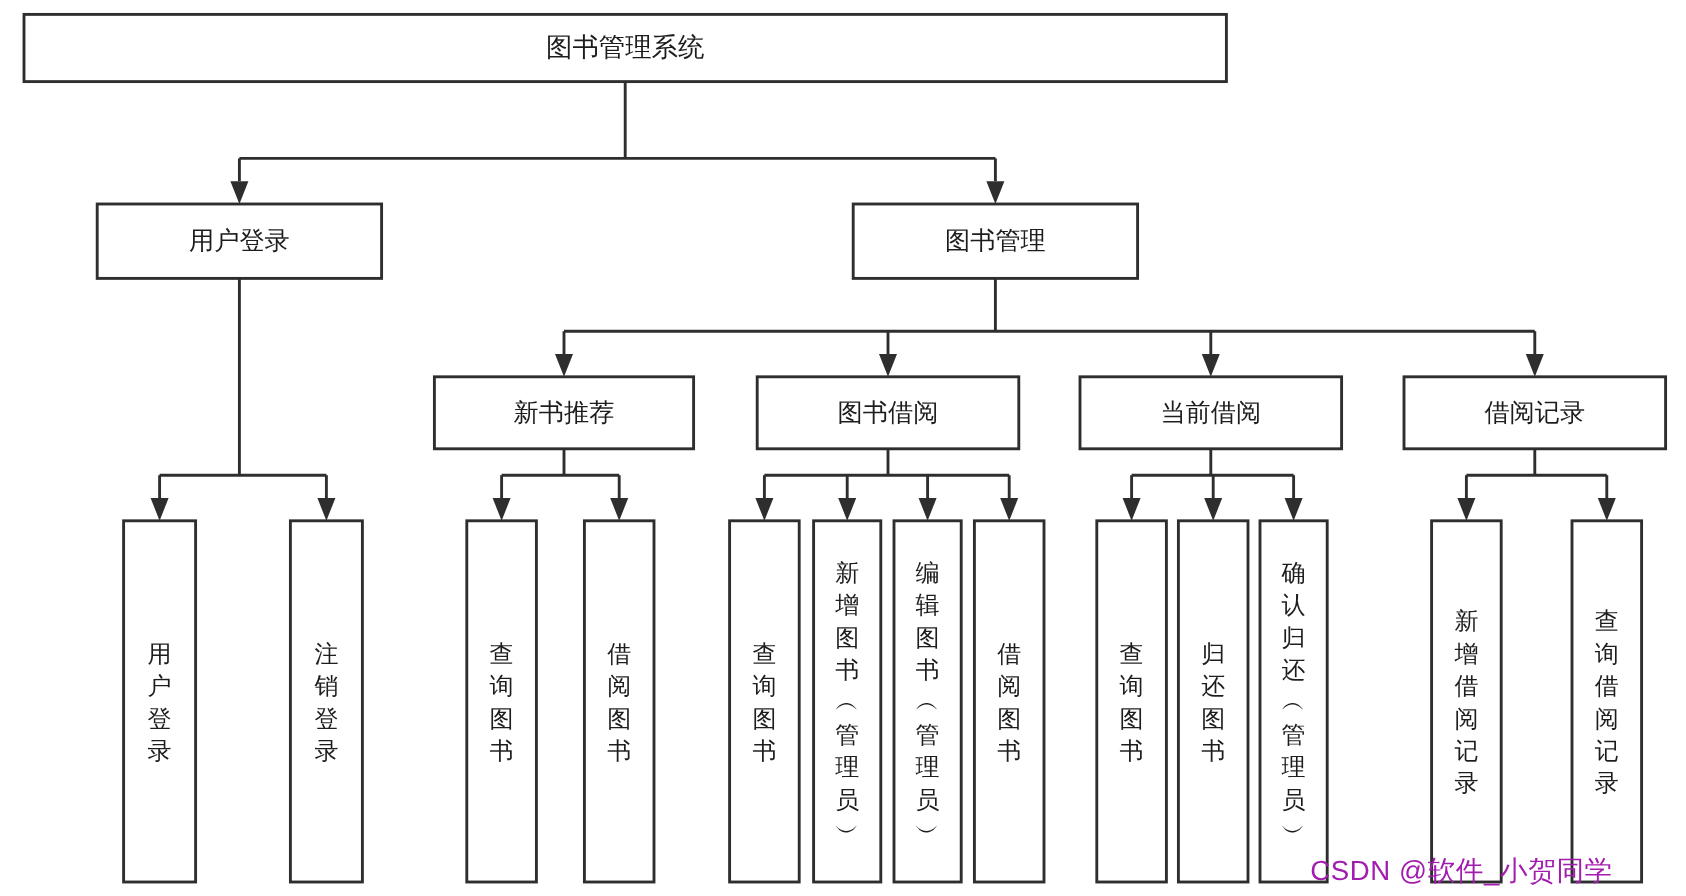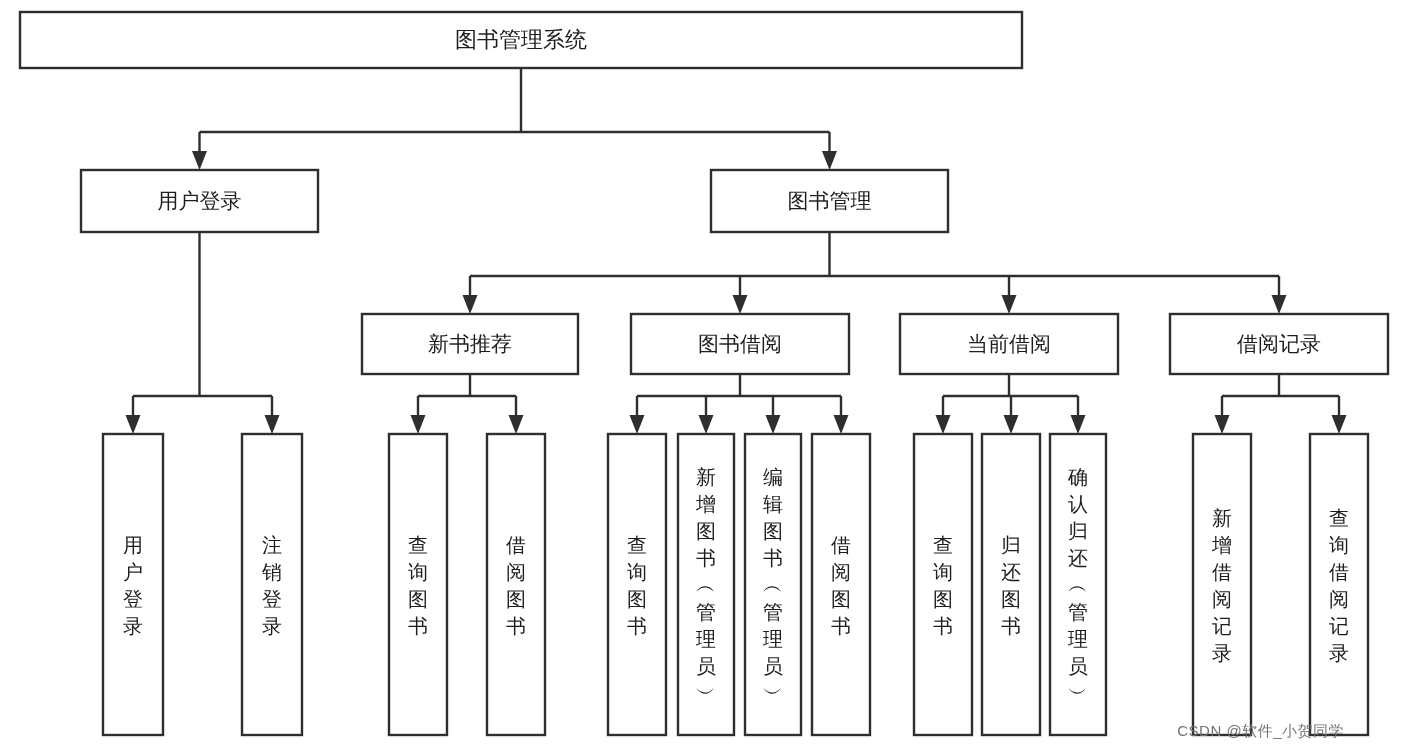--- a/index.html
+++ b/index.html
@@ -56,22 +56,22 @@
     text-anchor: middle;
   }
   .title-label {
     font-size: 22px;
   }
   .watermark {
     position: absolute;
     right: 14px;
     bottom: 6px;
     font-family: "Liberation Sans", "DejaVu Sans", sans-serif;
-    font-size: 15px;
-    color: #737373;
+    font-size: 23px;
+    color: #a21caf;
     letter-spacing: 0.5px;
     white-space: nowrap;
     pointer-events: none;
   }
 </style>
 </head>
 <body>
 
 <div id="diagram-root">
 

